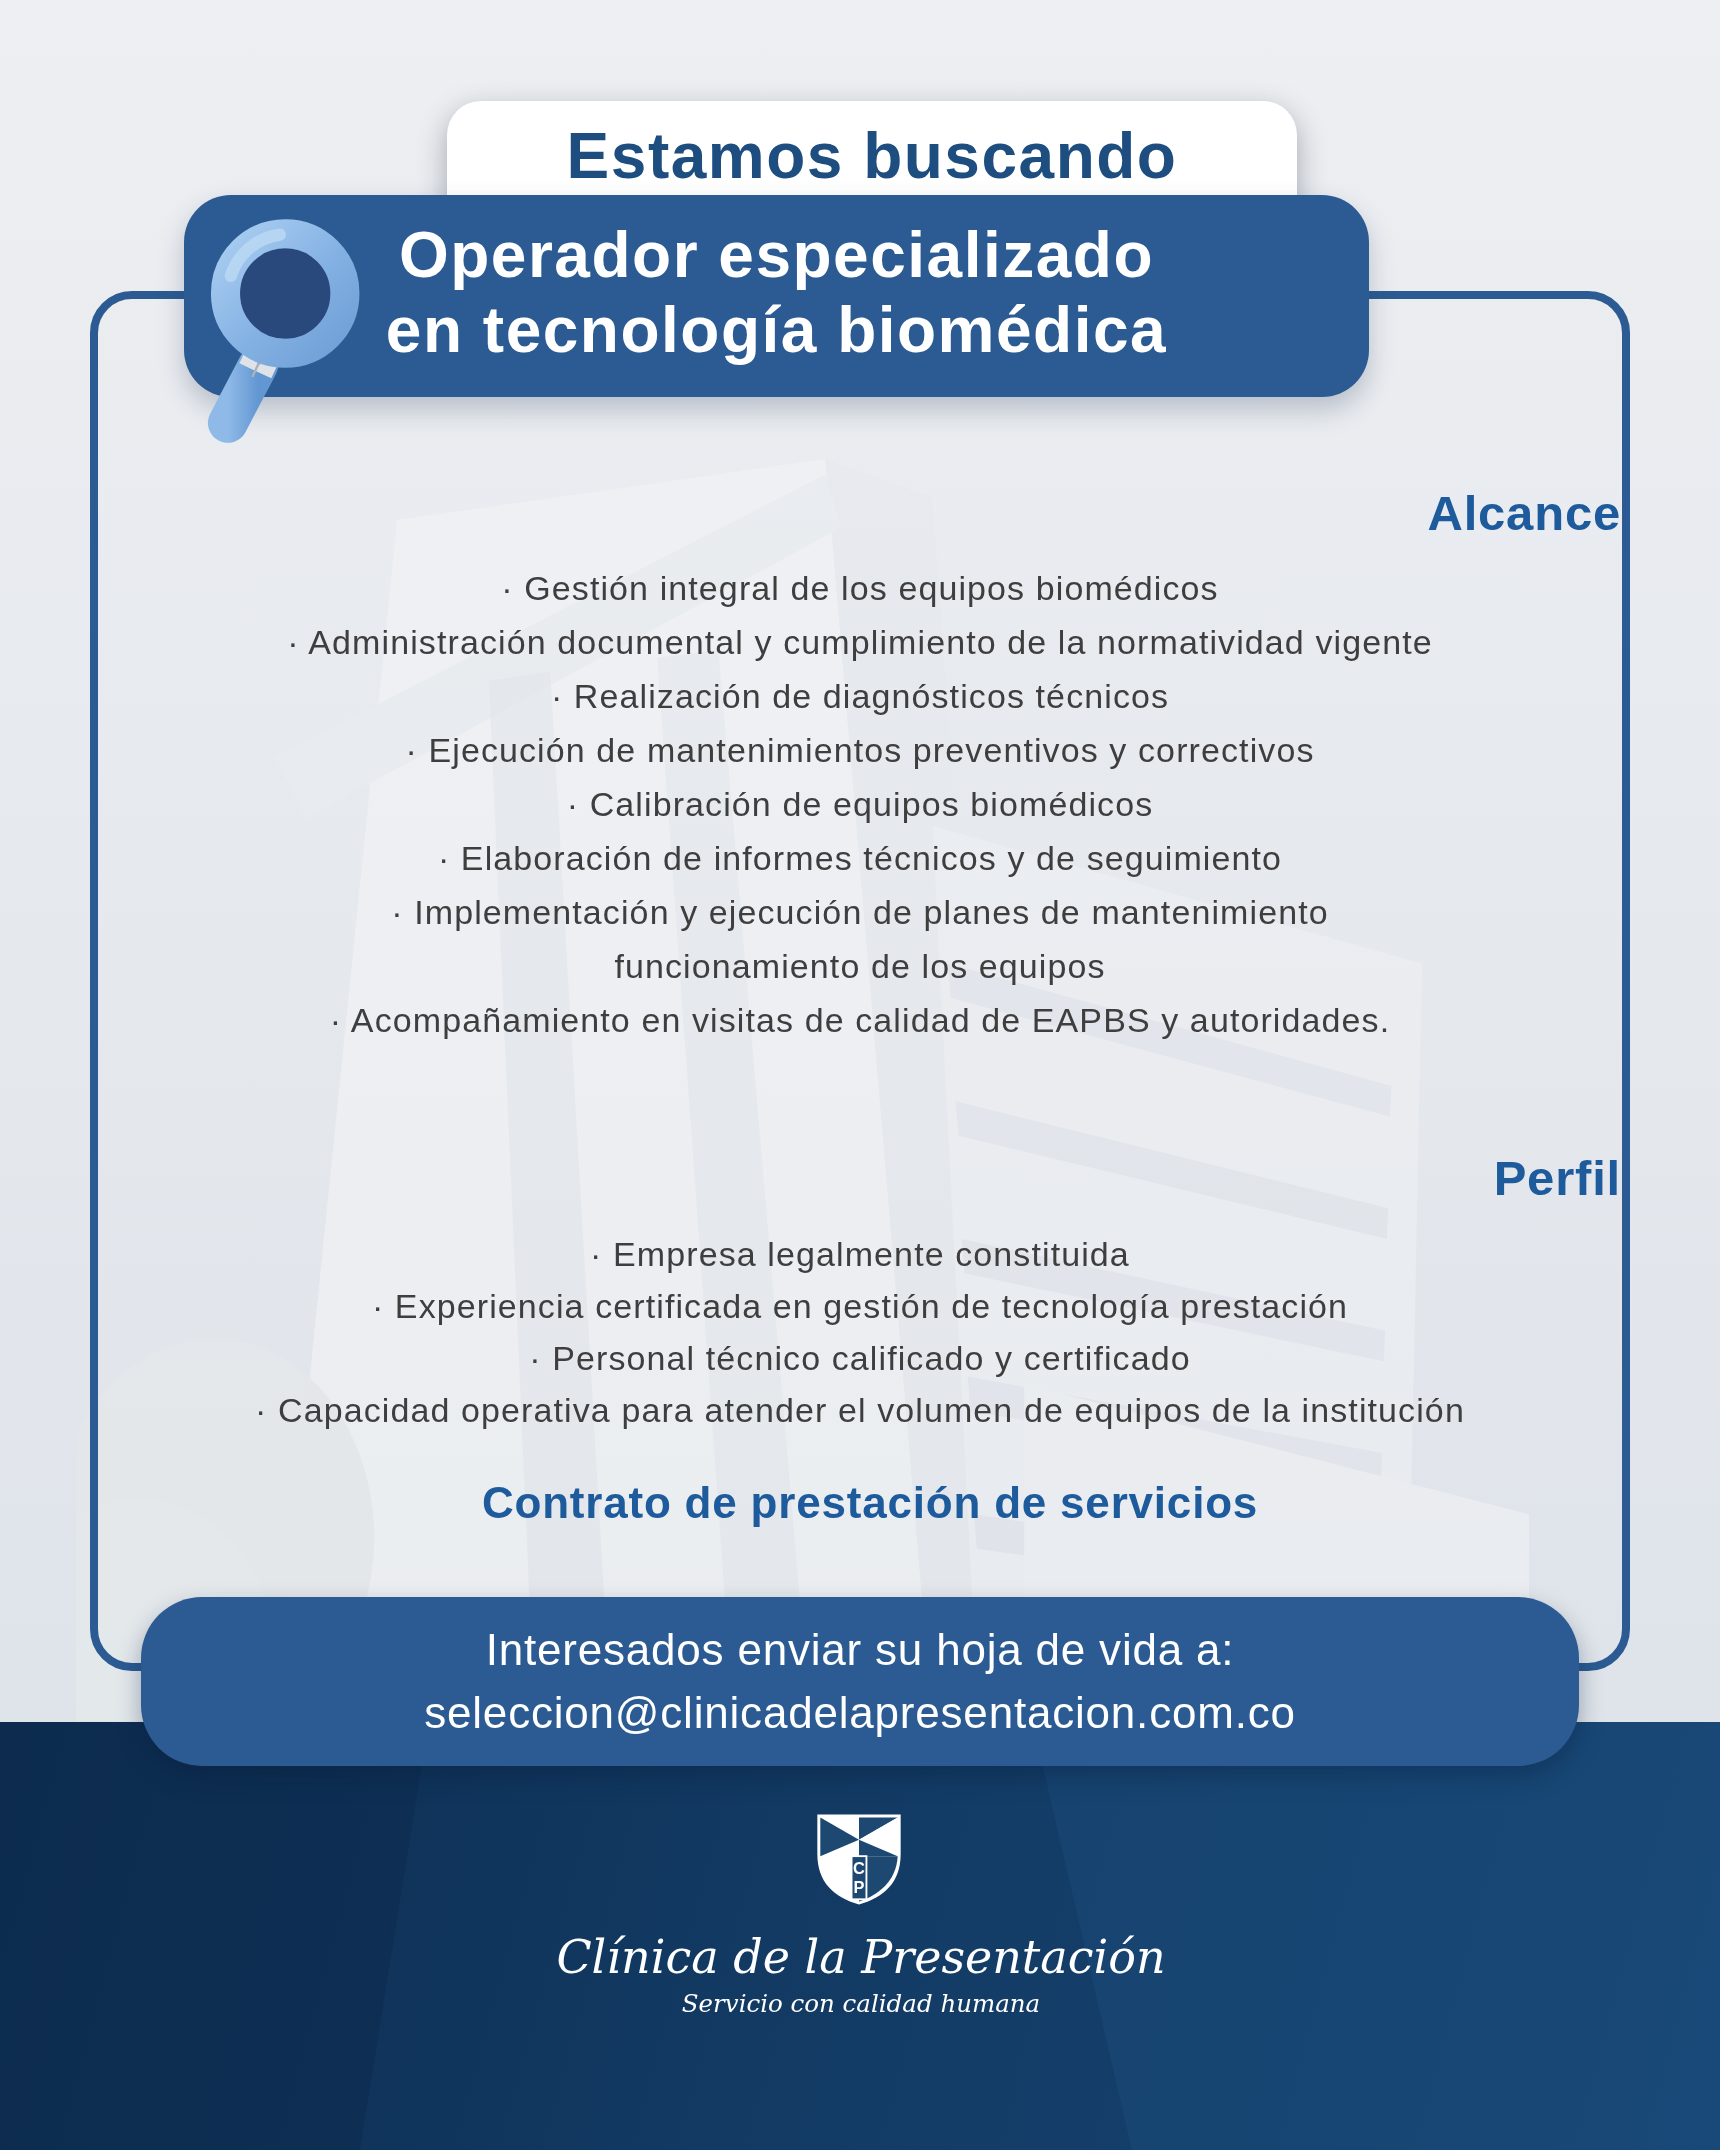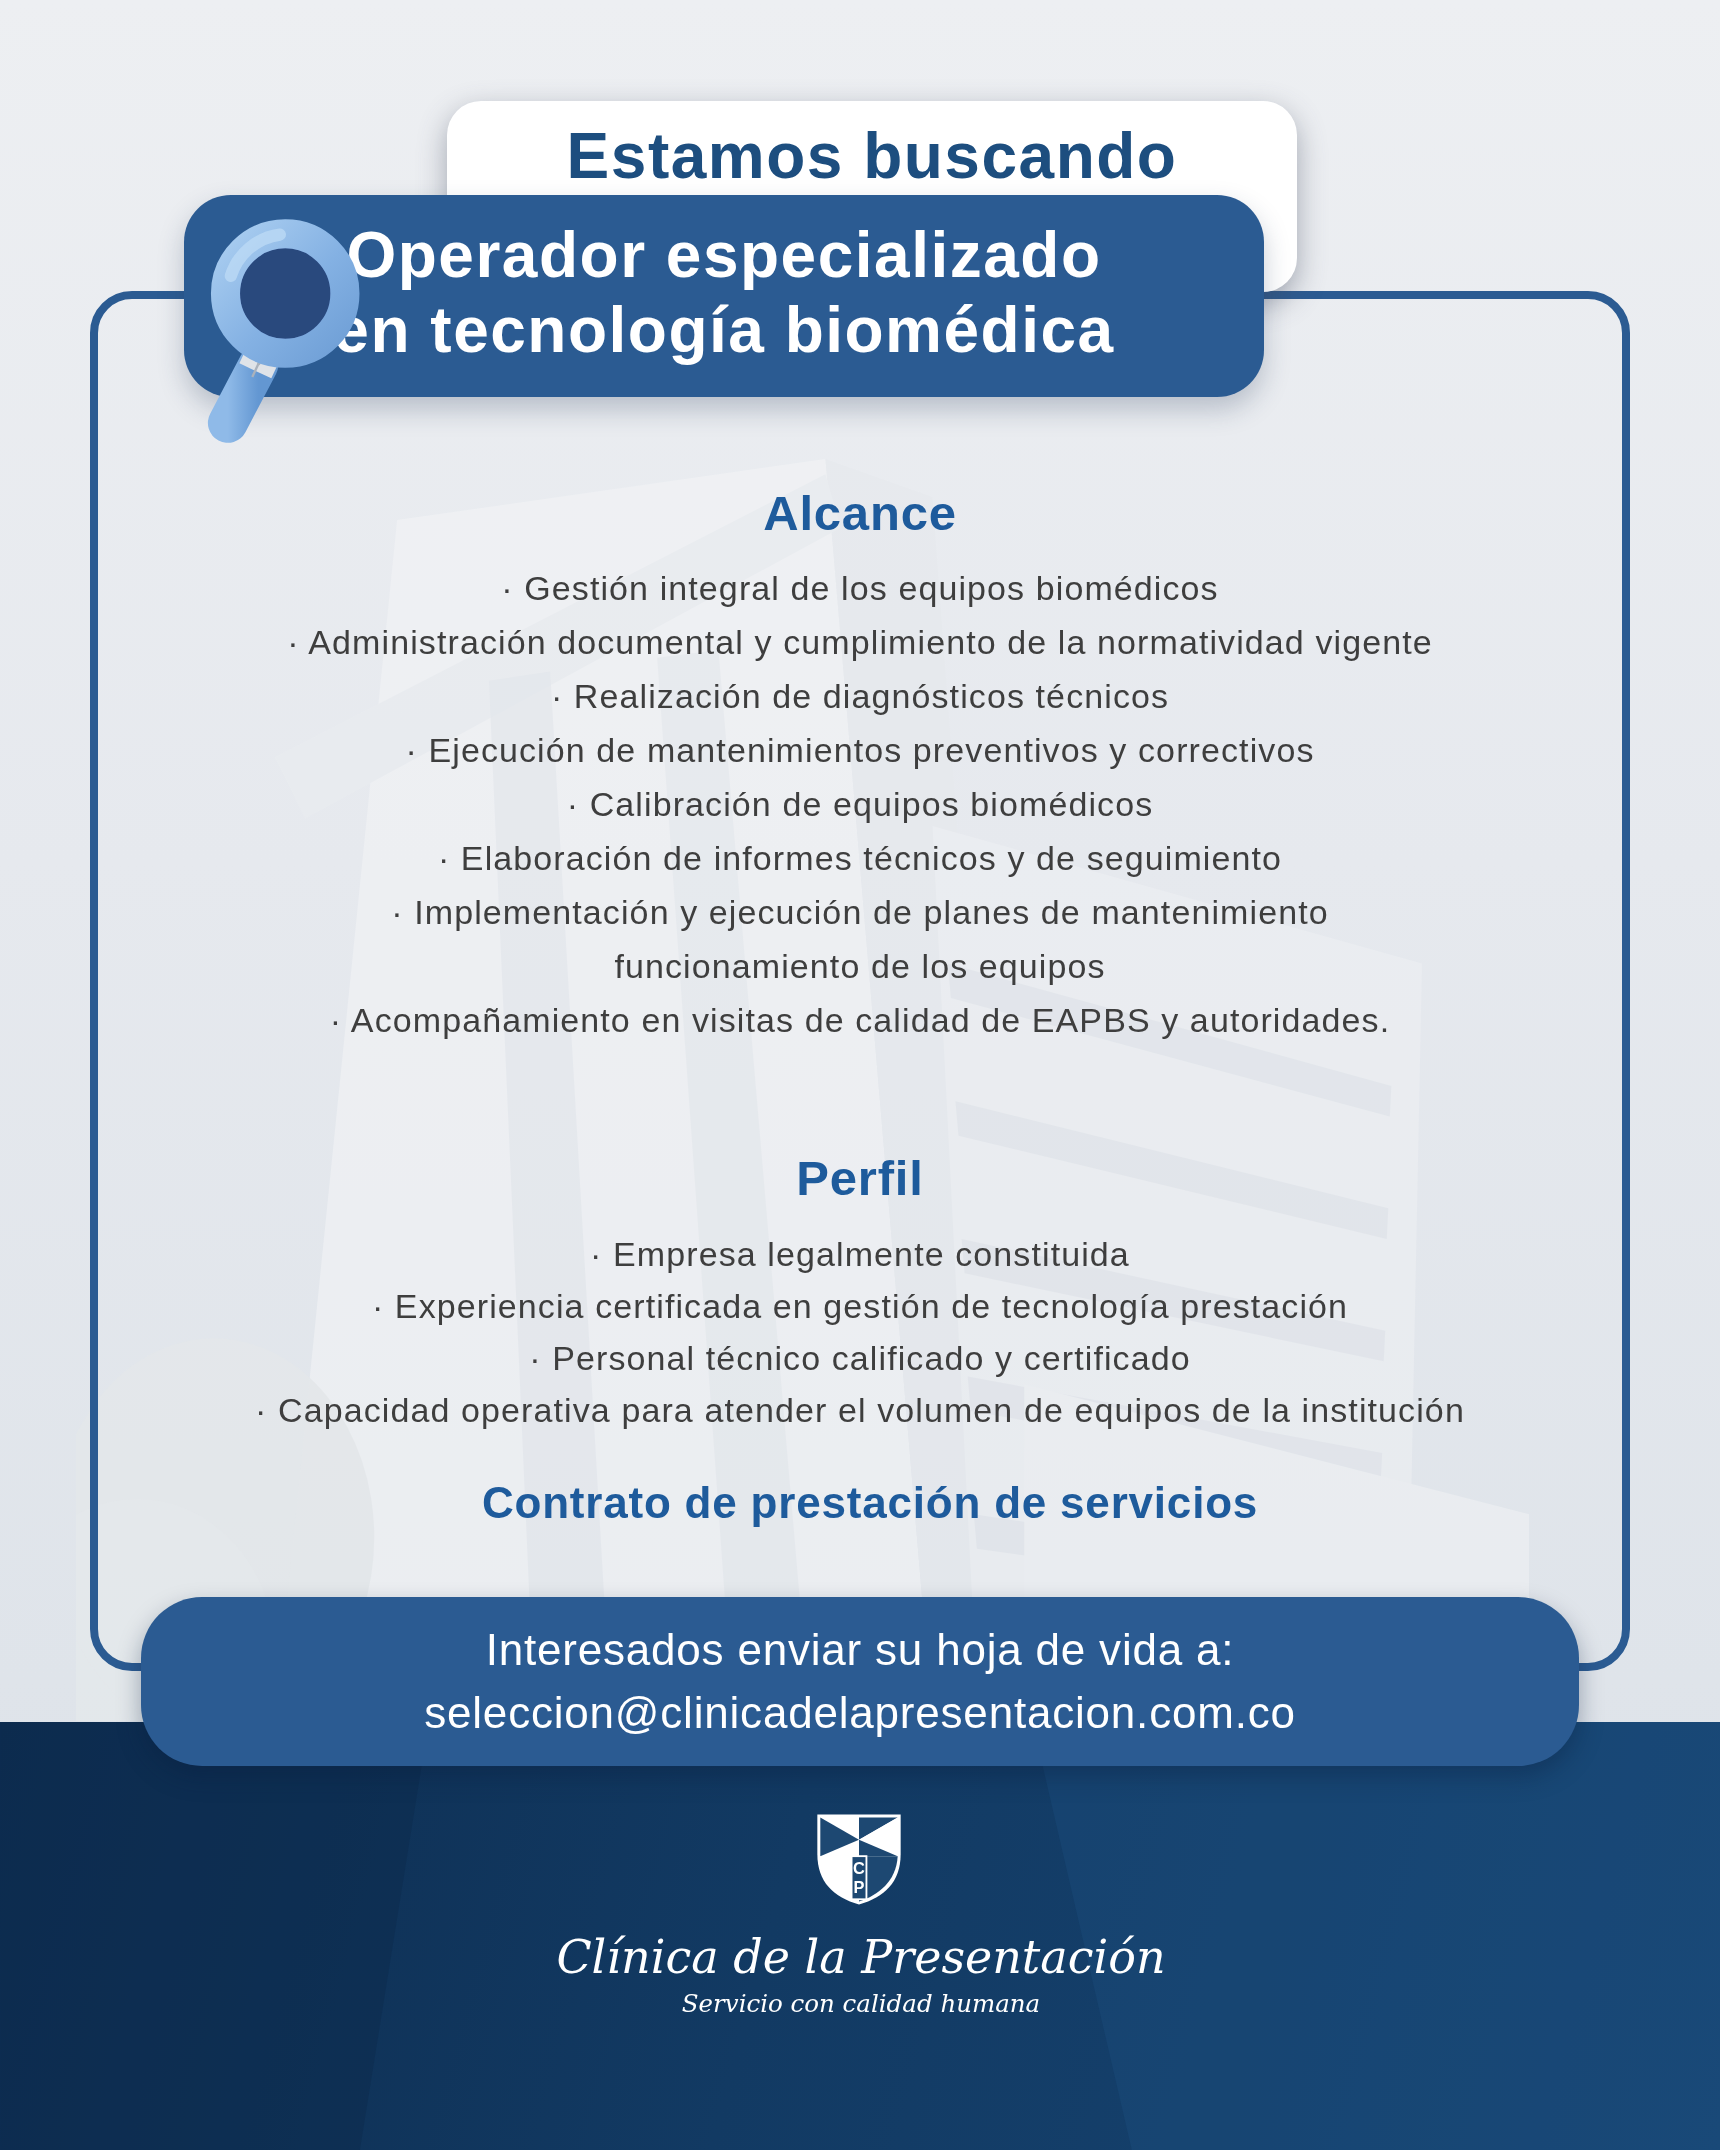--- a/index.html
+++ b/index.html
@@ -25,31 +25,31 @@
   #badge-card{
     left:447px;top:101px;width:850px;height:191px;border-radius:34px;
     background:#ffffff;box-shadow:0 10.7px 29px rgba(70,80,100,.45);
   }
   #badge-text{
     width:100%;text-align:center;padding-top:17px;
     font-size:64px;font-weight:bold;letter-spacing:1.5px;line-height:76px;color:#1d4e7f;
   }
   
   #title-box{
-    left:184px;top:195px;width:1080px;height:202px;border-radius:47px;
+    left:184px;top:195px;width:1185px;height:202px;border-radius:47px;
     background:#2b5b92;box-shadow:0 12.2px 26px rgba(40,60,90,.25);
   }
   .title-line{
     width:100%;text-align:center;color:#ffffff;font-weight:bold;
     font-size:64px;line-height:75px;letter-spacing:1.5px;
   }
   #title-box .pad{padding-top:23px;}
   
   .section-heading{
-    left:99px;width:1522px;text-align:center;color:#1e5b9c;
+    left:99px;width:1522px;text-align:right;color:#1e5b9c;
     font-weight:bold;font-size:49px;line-height:54px;letter-spacing:0.8px;
   }
   .bullet-list{
     left:99px;width:1522px;text-align:center;color:#3e3e3e;
     font-size:34px;letter-spacing:1.1px;
   }
   .bullet-list div{line-height:54px;}
   #perfil-list div{line-height:52px;}
   #contract-heading{
     left:99px;width:1522px;text-align:center;color:#1e5b9c;

